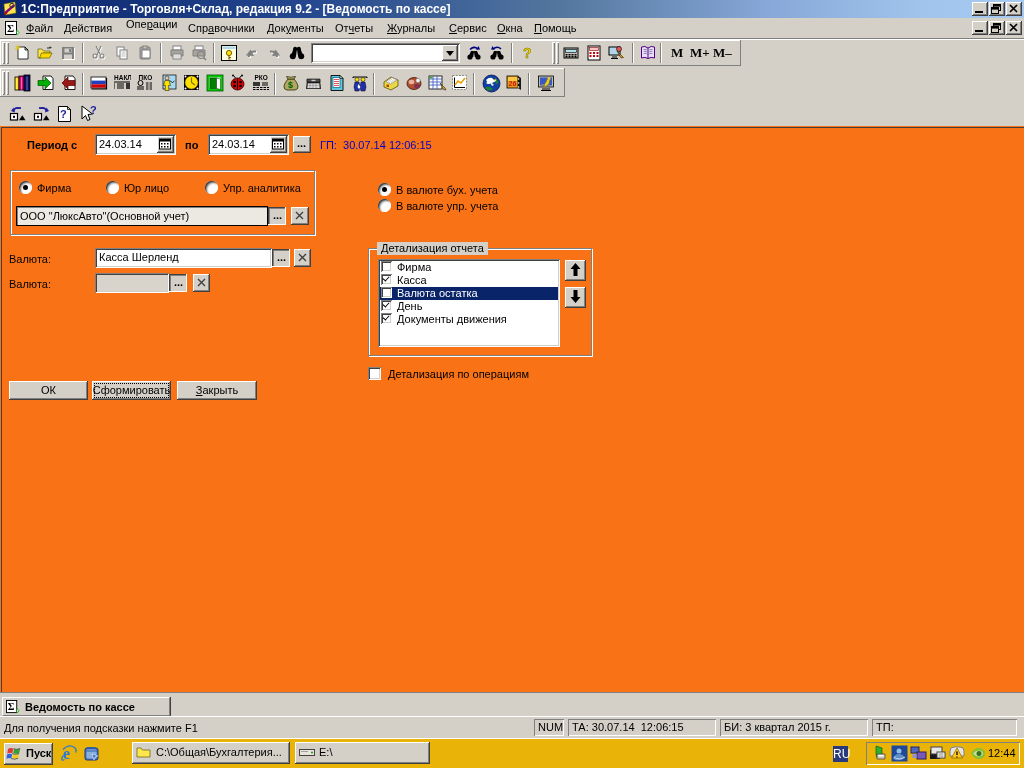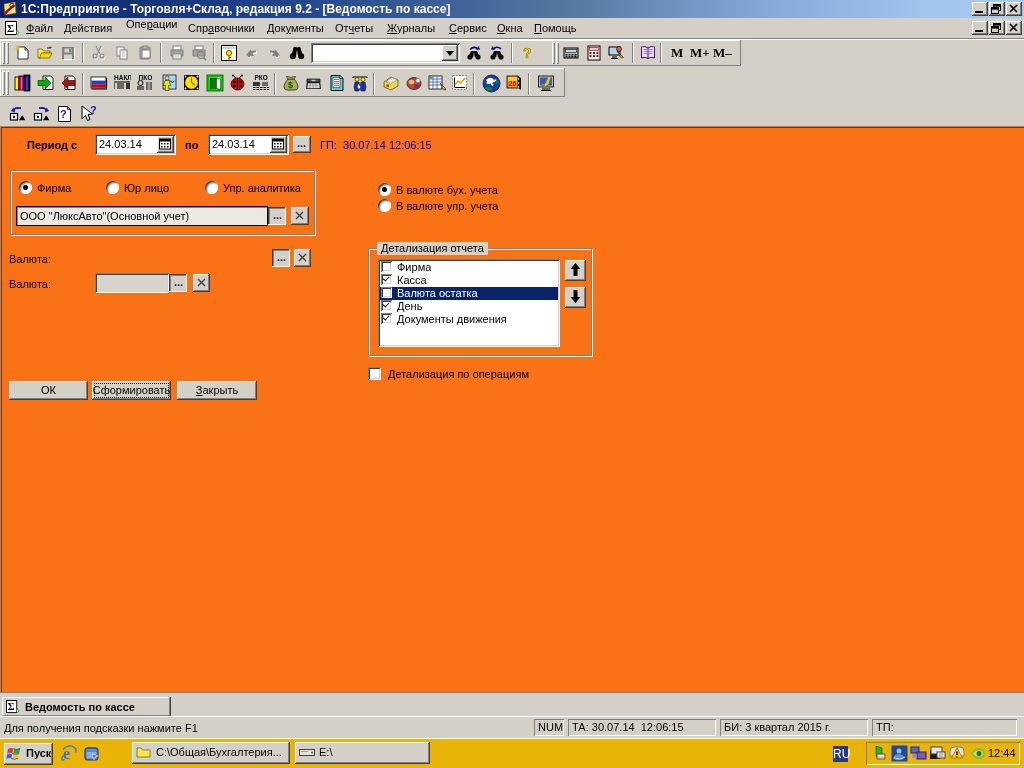--- a/index.html
+++ b/index.html
@@ -605,20 +605,23 @@
 <div class="raised abs" style="left:268px;top:81px;width:18px;height:18px;box-shadow:inset -1px -1px 0 #fff,inset 1px 1px 0 #404040,inset 2px 2px 0 #808080">
       <span class="abs b" style="left:5px;top:2px">...</span>
     </div>
 <div class="raised abs" style="left:291px;top:81px;width:18px;height:18px">
       <svg class="abs" style="left:4px;top:4px" width="9" height="9" viewBox="0 0 9 9">
         <path d="M1 1 L8 8 M8 1 L1 8" stroke="#404040" stroke-width="1.4"></path>
       </svg>
     </div>
 
 <span class="abs" style="left:9px;top:127px">Валюта:</span>
+<div class="field abs" style="left:95px;top:122px;width:177px;height:20px">
+      <span class="abs" style="left:4px;top:3px">Касса Шерленд</span>
+    </div>
 <div class="raised abs" style="left:272px;top:123px;width:18px;height:18px;box-shadow:inset -1px -1px 0 #fff,inset 1px 1px 0 #404040,inset 2px 2px 0 #808080">
       <span class="abs b" style="left:5px;top:2px">...</span>
     </div>
 <div class="raised abs" style="left:294px;top:123px;width:17px;height:18px">
       <svg class="abs" style="left:4px;top:4px" width="9" height="9" viewBox="0 0 9 9">
         <path d="M1 1 L8 8 M8 1 L1 8" stroke="#404040" stroke-width="1.4"></path>
       </svg>
     </div>
 <span class="abs" style="left:9px;top:152px">Валюта:</span>
 <div class="abs" style="left:95px;top:147px;width:74px;height:20px;background:#d8d4cc;box-shadow:inset 1px 1px 0 #808080,inset -1px -1px 0 #fff,inset 2px 2px 0 #404040,inset -2px -2px 0 #d4d0c8"></div>

